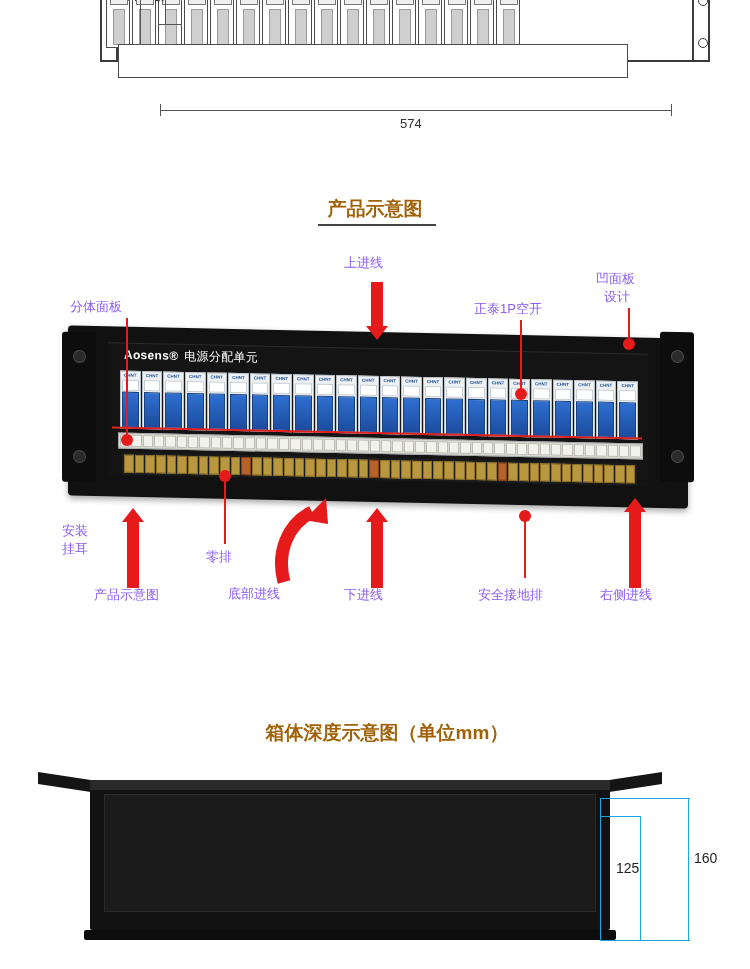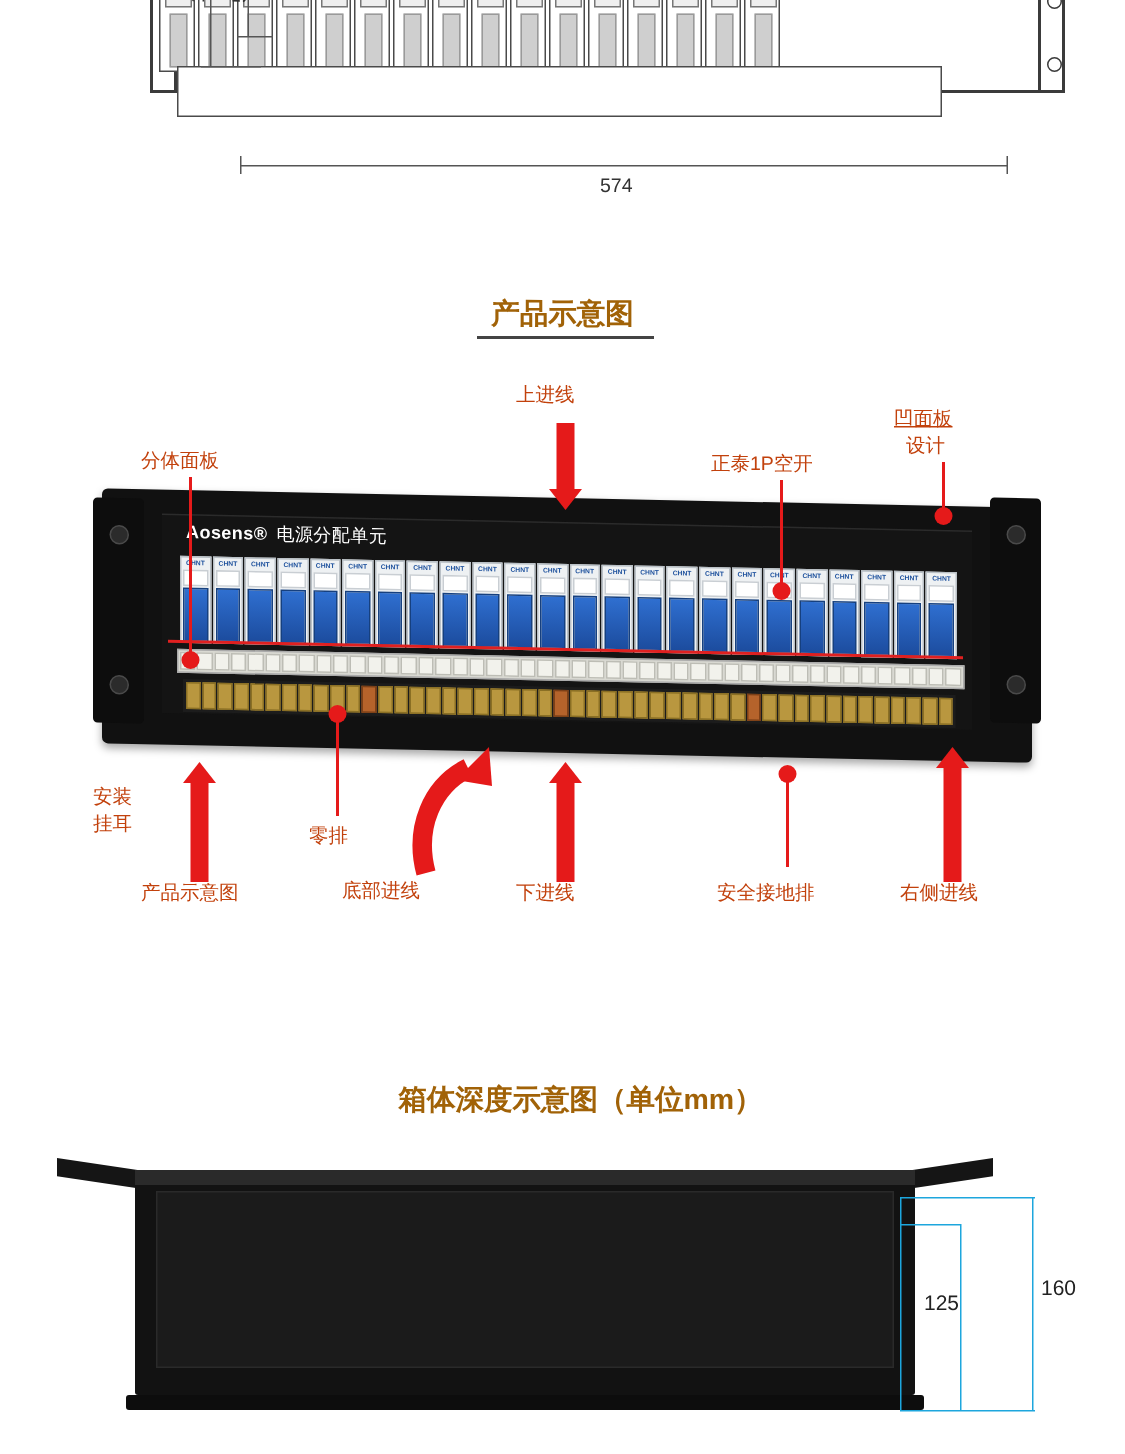--- a/index.html
+++ b/index.html
@@ -163,21 +163,21 @@
   .arrow-up{position:absolute;width:22px;}
   .arrow-up .head{
     width:0;height:0;border-left:11px solid transparent;border-right:11px solid transparent;
     border-bottom:14px solid #e51a1a;margin:0 auto;
   }
   .arrow-up .stem{width:12px;background:#e51a1a;margin:0 auto;}
 
   .curve-arrow{position:absolute;}
 
   .lead{position:absolute;background:#e51a1a;}
-  .callout{position:absolute;font-size:13px;color:#c2410c;line-height:1.35;text-align:left;white-space:nowrap;}
+  .callout{position:absolute;font-size:13px;color:#8b5cf6;line-height:1.35;text-align:left;white-space:nowrap;}
 
   #note-text{position:absolute;left:0;top:394px;width:750px;text-align:center;font-size:14px;color:#333;}
 
   
   #depth-area{left:0;top:760px;width:750px;height:200px;}
   #depth-body{
     position:absolute;left:90px;top:20px;width:520px;height:150px;
     background:#121212;border-radius:2px;
   }
   #depth-body .inner{
@@ -489,35 +489,35 @@
         <i></i>
         <i></i>
         <i></i>
         <i></i>
         <i></i>
         <i></i>
         <i></i>
       </div>
   </div>
 
-  <div class="callout" id="c-split" style="left:94px;top:58px;">分体面板</div>
+  <div class="callout" id="c-split" style="left:70px;top:58px;">分体面板</div>
   <div class="lead" style="left:126px;top:78px;width:2px;height:118px;background:#e51a1a;"></div>
   <div class="lead" style="left:121px;top:194px;width:12px;height:12px;background:#e51a1a;border-radius:50%;"></div>
 
   <div class="callout" id="c-top" style="left:344px;top:14px;">上进线</div>
   <div class="arrow-down" style="left:366px;top:42px;">
     <div class="stem" style="height:44px"></div>
       <div class="head"></div>
   </div>
 
   <div class="callout" id="c-chint" style="left:474px;top:60px;">正泰1P空开</div>
   <div class="lead" style="left:520px;top:80px;width:2px;height:72px;background:#e51a1a;"></div>
   <div class="lead" style="left:515px;top:148px;width:12px;height:12px;background:#e51a1a;border-radius:50%;"></div>
 
-  <div class="callout" style="left:596px;top:30px;text-decoration:underline;">凹面板</div>
+  <div class="callout" style="left:596px;top:30px;">凹面板</div>
   <div class="callout" style="left:604px;top:48px;">设计</div>
   <div class="lead" style="left:628px;top:68px;width:2px;height:32px;background:#e51a1a;"></div>
   <div class="lead" style="left:623px;top:98px;width:12px;height:12px;background:#e51a1a;border-radius:50%;"></div>
 
   <div class="callout" style="left:62px;top:282px;">安装</div>
   <div class="callout" style="left:62px;top:300px;">挂耳</div>
 
   <div class="callout" style="left:94px;top:346px;">产品示意图</div>
   <div class="arrow-up" style="left:122px;top:268px;">
     <div class="head"></div>

